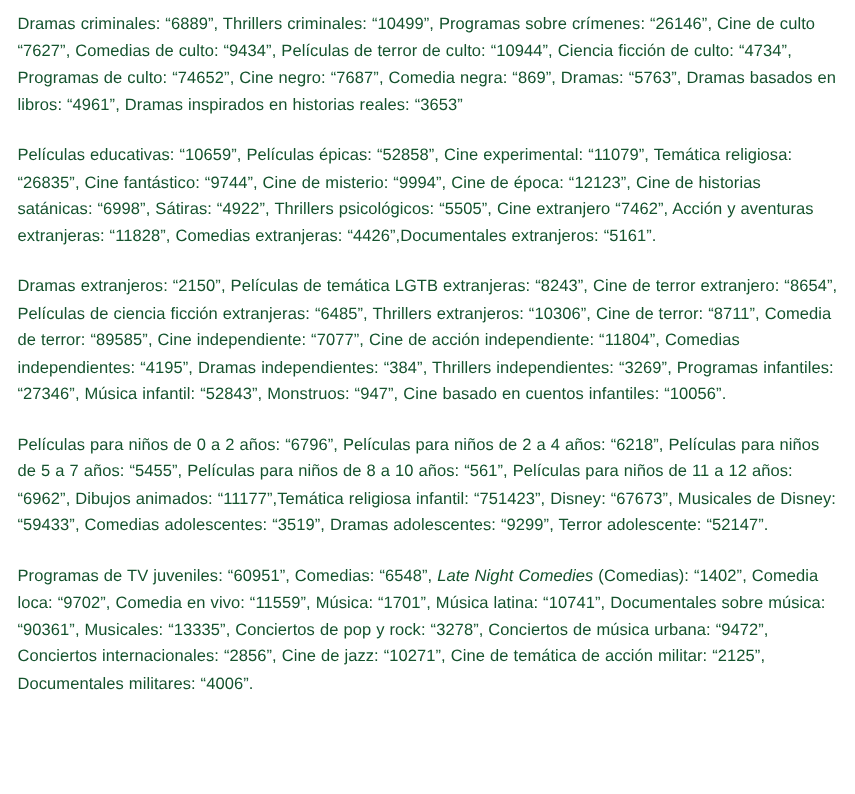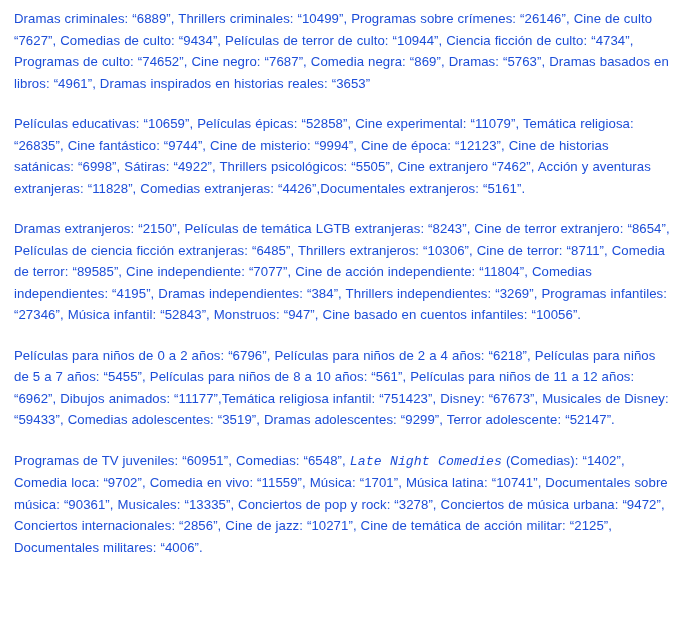--- a/index.html
+++ b/index.html
@@ -14,32 +14,31 @@
     color: #1a1a1a;
   }
   .doc {
     width: 684px;
     box-sizing: border-box;
     padding: 8px 12px 10px 14px;
   }
   .para {
     font-size: 13.2px;
     line-height: 21.5px;
-    color: #1d4ed8;
+    color: #14532d;
     margin: 0 0 19px 0;
     text-align: left;
     letter-spacing: 0.005em;
     word-spacing: 0.02em;
   }
   .para:last-child {
     margin-bottom: 0;
   }
   .it {
     font-style: italic;
-    font-family: Liberation Mono, monospace;
   }
 </style>
 </head>
 <body>
 
 <div class="doc">
 
   <p class="para">Dramas criminales: “6889”, Thrillers criminales: “10499”, Programas sobre crímenes: “26146”, Cine de culto “7627”, Comedias de culto: “9434”, Películas de terror de culto: “10944”, Ciencia ficción de culto: “4734”, Programas de culto: “74652”, Cine negro: “7687”, Comedia negra: “869”, Dramas: “5763”, Dramas basados en libros: “4961”, Dramas inspirados en historias reales: “3653”</p>
 
   <p class="para">Películas educativas: “10659”, Películas épicas: “52858”, Cine experimental: “11079”, Temática religiosa: “26835”, Cine fantástico: “9744”, Cine de misterio: “9994”, Cine de época: “12123”, Cine de historias satánicas: “6998”, Sátiras: “4922”, Thrillers psicológicos: “5505”, Cine extranjero “7462”, Acción y aventuras extranjeras: “11828”, Comedias extranjeras: “4426”,Documentales extranjeros: “5161”.</p>

